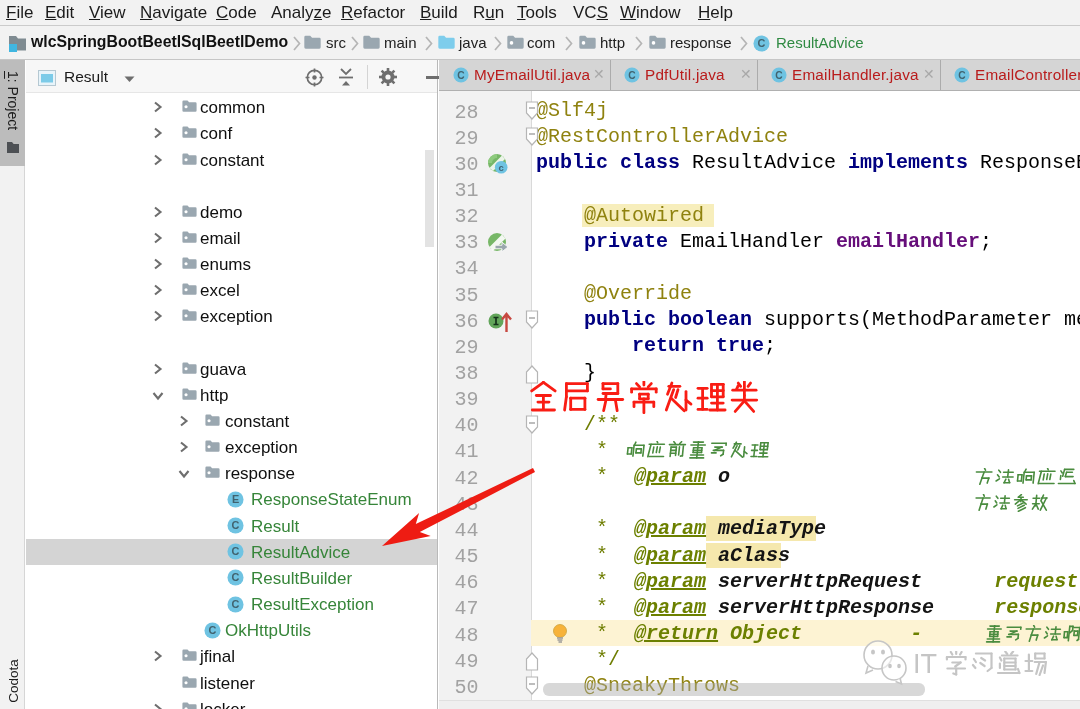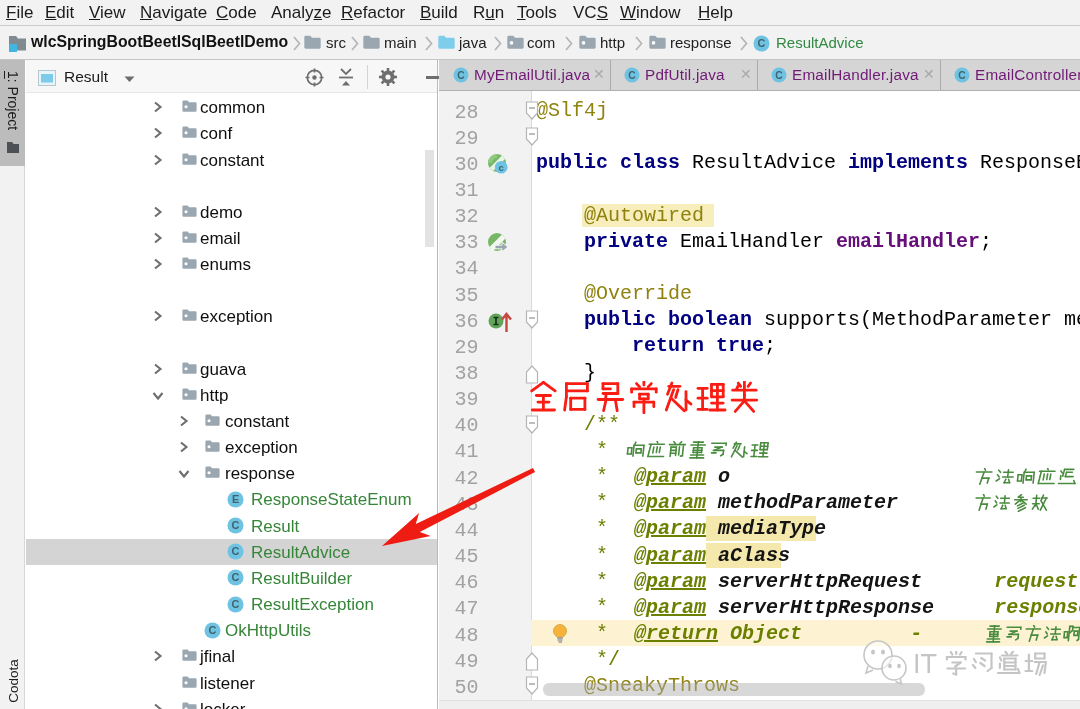--- a/index.html
+++ b/index.html
@@ -16,21 +16,21 @@
   #projbtn { position:absolute; left:0; top:0px; width:25px; height:106px; background:#bcbcbc; }
   .vtext { writing-mode:vertical-rl; font-size:14px; color:#1d1d1d; }
   #project { position:absolute; left:26px; top:60px; width:412px; height:649px; background:#ffffff;
     border-right:1px solid #b9b9b9; }
   .trow { position:absolute; left:0; width:411px; height:26px; font-size:17px; color:#0f0f0f; }
   .trow .lbl { position:absolute; top:4px; }
   .grn { color:#368539; }
   .editor { position:absolute; left:439px; top:60px; width:641px; height:649px; background:#fff; overflow:hidden; }
   #tabbar { position:absolute; left:0; top:0; width:641px; height:31px; background:#d5d5d5;
     border-bottom:1px solid #b0b0b0; font-size:15.3px; }
-  .tab .tx { position:absolute; top:6px; color:#701a75; letter-spacing:0.2px; }
+  .tab .tx { position:absolute; top:6px; color:#b91c1c; letter-spacing:0.2px; }
   .tab .x { position:absolute; top:6px; color:#a8a8a8; font-size:14px; }
   .tsep { position:absolute; top:0; width:1px; height:30px; background:#ababab; }
   #gutter { position:absolute; left:0; top:31px; width:92px; height:618px; background:#f2f2f2; }
   .lno { position:absolute; width:39.5px; text-align:right; font:20px "Liberation Mono", monospace;
     color:#a2a2a2; height:26px; line-height:26px; left:0px; }
   .cl { position:absolute; left:97px; font:20px "Liberation Mono", monospace; white-space:pre;
     height:27px; line-height:27px; color:#000; }
   .kw { color:#000080; font-weight:bold; }
   .ann { color:#8f820f; }
   .fld { color:#660e7a; font-weight:bold; }
@@ -213,20 +213,30 @@
     </div>
     <div class="trow" style="top:191.1px;">
       <svg class="abs" style="left:126px;top:7px" width="11" height="12" viewBox="0 0 11 12">
         <path d="M3 1.5 L8.5 6 L3 10.5" stroke="#6e6e6e" stroke-width="2.1" fill="none"></path>
       </svg>
       <svg class="abs" style="left:155px;top:5px" width="17" height="13" viewBox="0 0 20 16.5">
         <path d="M1 3.5 a1.5 1.5 0 0 1 1.5 -1.5 h5 l2 2.2 h8 a1.5 1.5 0 0 1 1.5 1.5 v9 a1.5 1.5 0 0 1 -1.5 1.5 h-15 a1.5 1.5 0 0 1 -1.5 -1.5 z" fill="#9aa7b0"></path>
         <circle cx="5.6" cy="9.8" r="2" fill="#ffffff"></circle>
       </svg>
       <span class="lbl" style="left:174px">enums</span>
+    </div>
+    <div class="trow" style="top:217.2px;">
+      <svg class="abs" style="left:126px;top:7px" width="11" height="12" viewBox="0 0 11 12">
+        <path d="M3 1.5 L8.5 6 L3 10.5" stroke="#6e6e6e" stroke-width="2.1" fill="none"></path>
+      </svg>
+      <svg class="abs" style="left:155px;top:5px" width="17" height="13" viewBox="0 0 20 16.5">
+        <path d="M1 3.5 a1.5 1.5 0 0 1 1.5 -1.5 h5 l2 2.2 h8 a1.5 1.5 0 0 1 1.5 1.5 v9 a1.5 1.5 0 0 1 -1.5 1.5 h-15 a1.5 1.5 0 0 1 -1.5 -1.5 z" fill="#9aa7b0"></path>
+        <circle cx="5.6" cy="9.8" r="2" fill="#ffffff"></circle>
+      </svg>
+      <span class="lbl" style="left:174px">excel</span>
     </div>
     <div class="trow" style="top:243.4px;">
       <svg class="abs" style="left:126px;top:7px" width="11" height="12" viewBox="0 0 11 12">
         <path d="M3 1.5 L8.5 6 L3 10.5" stroke="#6e6e6e" stroke-width="2.1" fill="none"></path>
       </svg>
       <svg class="abs" style="left:155px;top:5px" width="17" height="13" viewBox="0 0 20 16.5">
         <path d="M1 3.5 a1.5 1.5 0 0 1 1.5 -1.5 h5 l2 2.2 h8 a1.5 1.5 0 0 1 1.5 1.5 v9 a1.5 1.5 0 0 1 -1.5 1.5 h-15 a1.5 1.5 0 0 1 -1.5 -1.5 z" fill="#9aa7b0"></path>
         <circle cx="5.6" cy="9.8" r="2" fill="#ffffff"></circle>
       </svg>
       <span class="lbl" style="left:174px">exception</span>
@@ -412,31 +422,31 @@
     <div class="lno" style="top:405.6px">42</div>
     <div class="lno" style="top:431.8px">43</div>
     <div class="lno" style="top:457.9px">44</div>
     <div class="lno" style="top:484.0px">45</div>
     <div class="lno" style="top:510.2px">46</div>
     <div class="lno" style="top:536.3px">47</div>
     <div class="lno" style="top:562.5px">48</div>
     <div class="lno" style="top:588.6px">49</div>
     <div class="lno" style="top:614.8px">50</div>
     <div class="cl" style="top:37.0px"><span class="ann">@Slf4j</span></div>
+    <div class="cl" style="top:63.1px"><span class="ann">@RestControllerAdvice</span></div>
     <div class="cl" style="top:89.3px"><span class="kw">public class</span> ResultAdvice <span class="kw">implements</span> ResponseB</div>
     <div class="cl" style="top:141.6px">    <span class="ann">@Autowired</span></div>
     <div class="cl" style="top:167.8px">    <span class="kw">private</span> EmailHandler <span class="fld">emailHandler</span>;</div>
     <div class="cl" style="top:220.0px">    <span class="ann">@Override</span></div>
     <div class="cl" style="top:246.2px">    <span class="kw">public boolean</span> supports(MethodParameter me</div>
     <div class="cl" style="top:272.4px">        <span class="kw">return true</span>;</div>
     <div class="cl" style="top:298.5px">    }</div>
     <div class="cl" style="top:350.8px">    <span class="doc">/**</span></div>
     <div class="cl" style="top:376.9px">     <span class="doc">*</span></div>
     <div class="cl" style="top:403.1px">     <span class="doc">*</span> <span class="dtag">@param</span> <span class="dprm">o</span></div>
-    <div class="cl" style="top:429.2px">     <span class="doc">*</span> <span class="dtag">@param</span> <span class="dprm">methodParameter</span></div>
     <div class="cl" style="top:455.4px">     <span class="doc">*</span> <span class="dtag">@param</span> <span class="dprm">mediaType</span></div>
     <div class="cl" style="top:481.5px">     <span class="doc">*</span> <span class="dtag">@param</span> <span class="dprm">aClass</span></div>
     <div class="cl" style="top:533.8px">     <span class="doc">*</span> <span class="dtag">@param</span> <span class="dprm">serverHttpResponse</span>     <span class="dol">response</span></div>
     <div class="cl" style="top:507.7px">     <span class="doc">*</span> <span class="dtag">@param</span> <span class="dprm">serverHttpRequest</span>      <span class="dol">request</span></div>
     <div class="cl" style="top:560.0px">     <span class="doc">*</span> <span class="dtag">@return</span> <span class="dol">Object</span>         <span class="dol">-</span></div>
     <div class="cl" style="top:586.1px">     <span class="doc">*/</span></div>
     <div class="cl" style="top:612.3px">    <span class="ann">@SneakyThrows</span></div>
     <svg class="abs" style="left:48px;top:93px" width="22" height="22" viewBox="0 0 22 22">
  <circle cx="10" cy="10" r="9" fill="#77b767"></circle>
  <path d="M2.5 15 L15 2.5 L18 6 L6 18 z" fill="#ffffff" opacity="0.85"></path>

